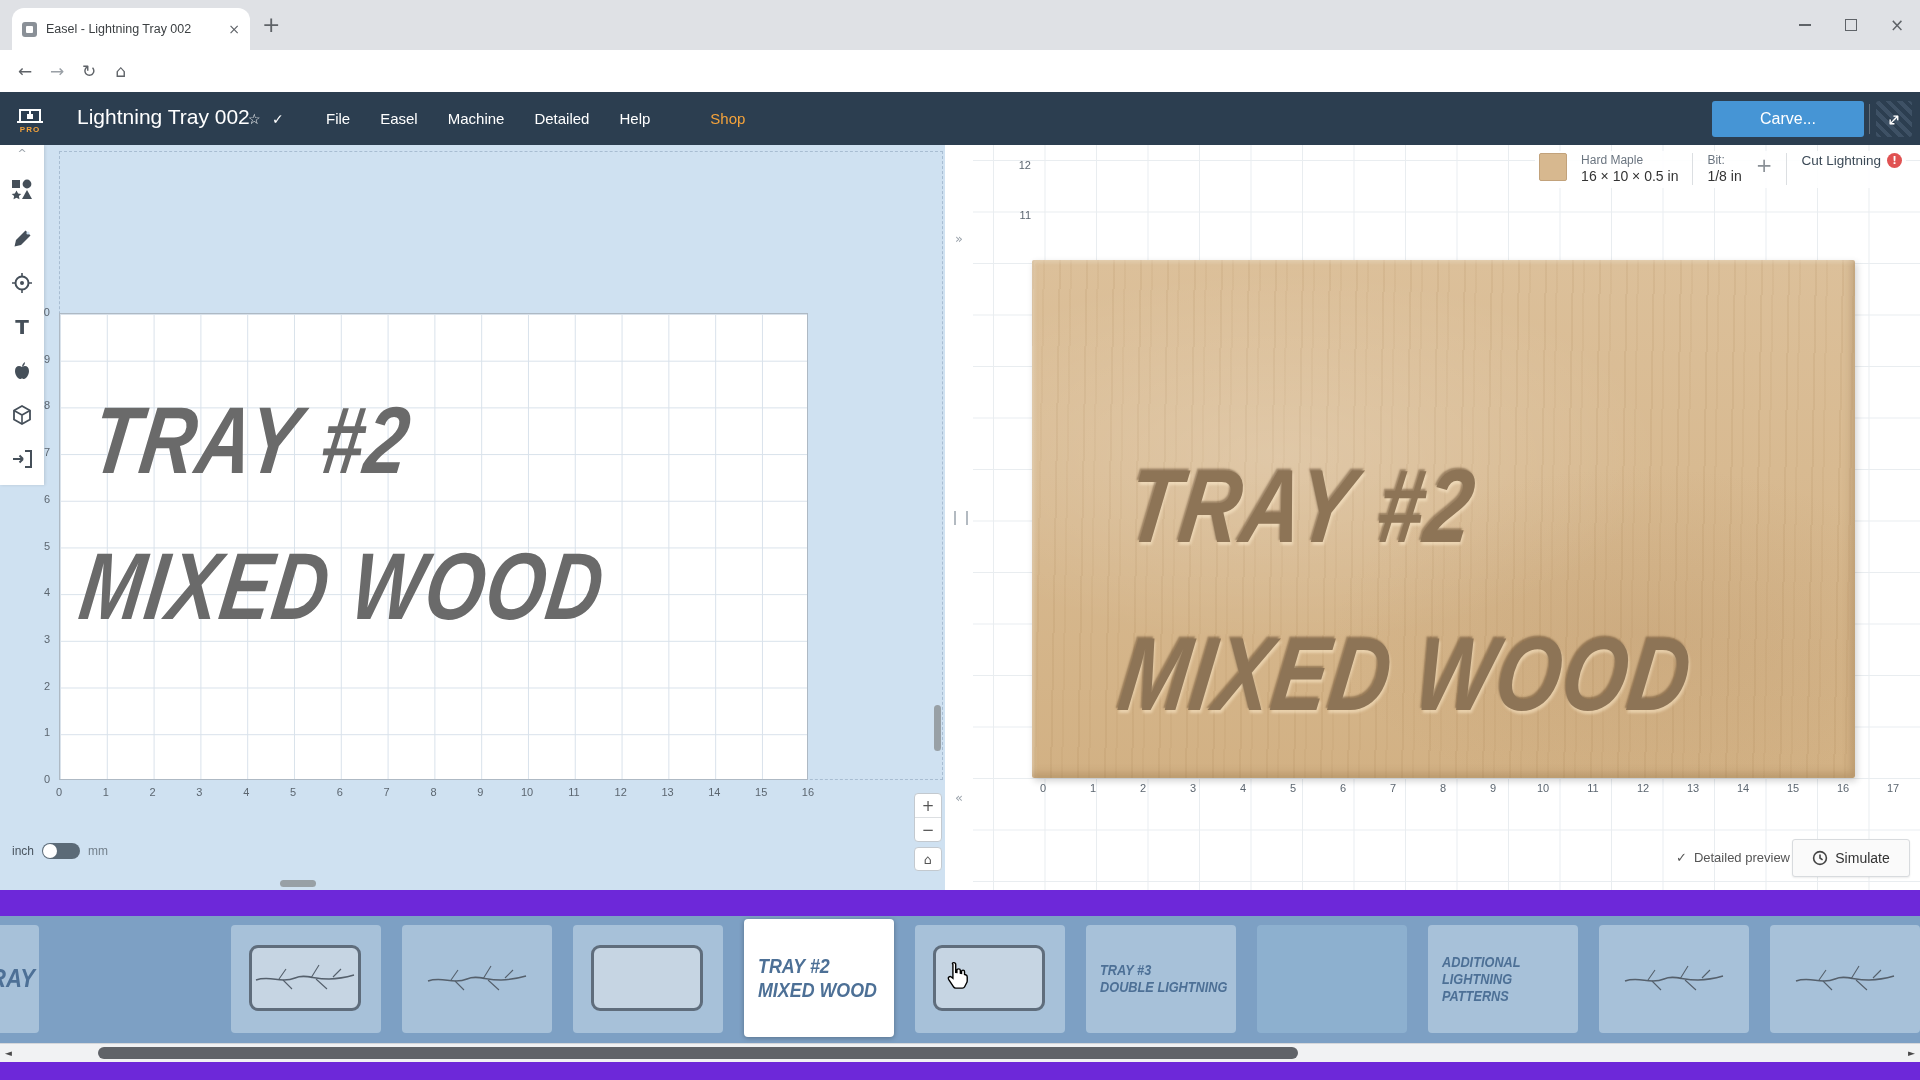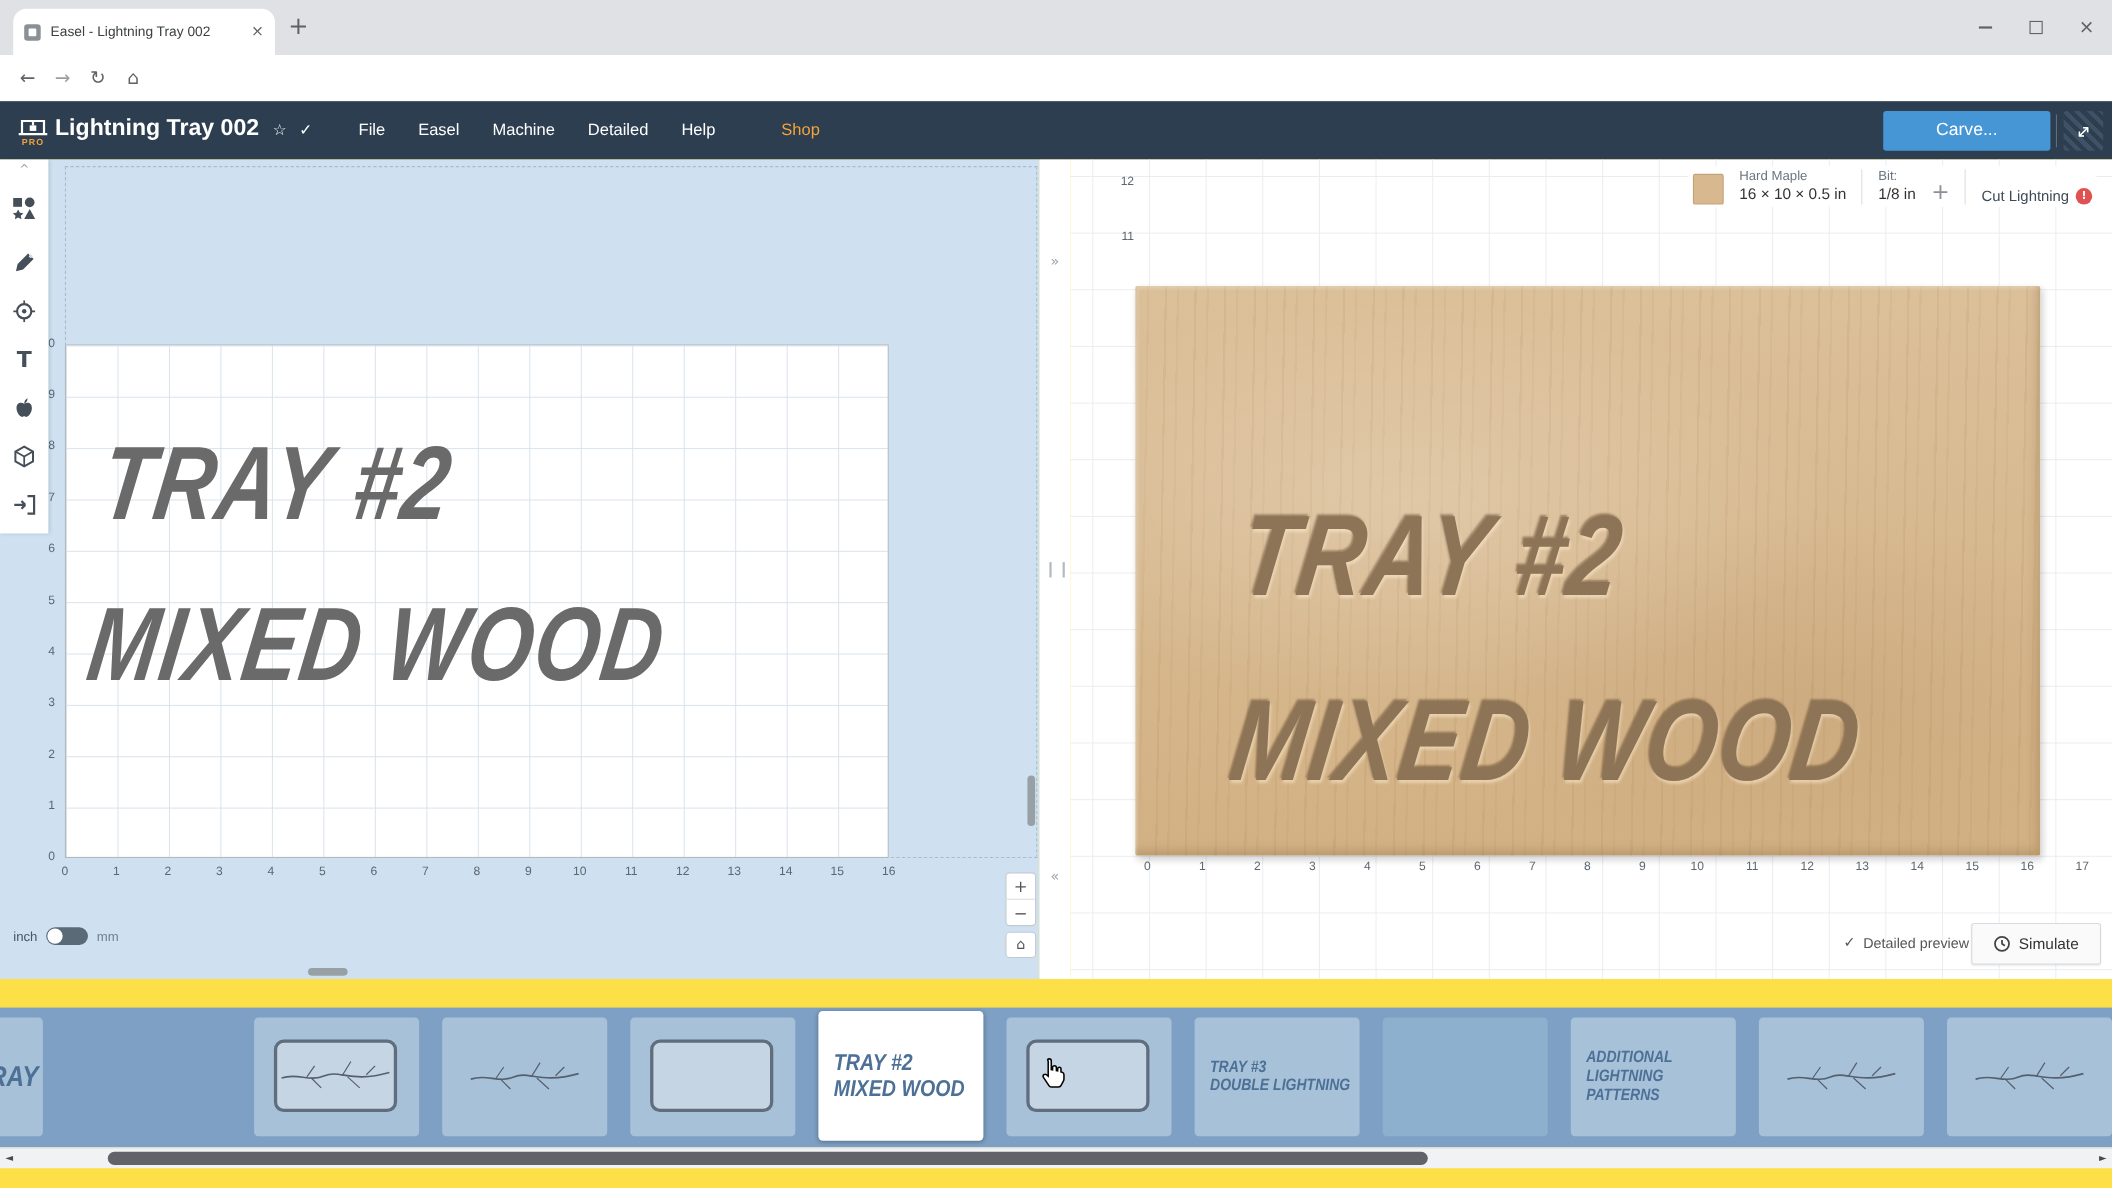--- a/index.html
+++ b/index.html
@@ -1,16 +1,16 @@
 <!DOCTYPE html>
 <html><head>
 <meta charset="utf-8">
 <style>
   html,body{margin:0;padding:0;background:#fff;}
-  .screen{position:relative;width:1920px;height:1080px;overflow:hidden;background:#fde047;
+  .screen{position:relative;width:1920px;height:1080px;overflow:hidden;background:#6d28d9;
           font-family:"Liberation Sans",sans-serif;color:#222;}
   .ic{font-family:"DejaVu Sans",sans-serif;}
   
   .tabstrip{position:absolute;left:0;top:0;width:1920px;height:50px;background:#dfe1e5;}
   .tab{position:absolute;left:12px;top:8px;width:238px;height:42px;background:#fff;
        border-radius:12px 12px 0 0;display:flex;align-items:center;padding:0 10px;box-sizing:border-box;}
   .favicon{width:15px;height:15px;background:#8a9097;border-radius:3px;position:relative;flex:0 0 auto;}
   .favicon::after{content:"";position:absolute;left:4px;top:4px;width:7px;height:7px;background:#fff;border-radius:1px;}
   .tab-title{font-size:12.5px;color:#3c4043;margin-left:9px;white-space:nowrap;overflow:hidden;flex:1;}
   .tab-close{font-size:14px;color:#5f6368;margin-left:6px;cursor:pointer;}
@@ -33,21 +33,21 @@
   .url-star{font-size:16px;color:#5f6368;}
   .ext{position:absolute;top:61px;width:20px;height:20px;border-radius:4px;}
   .ext-ring{border:2.5px solid #80868b;border-radius:50%;width:14px;height:14px;background:#fff;}
   .badge-new{position:absolute;right:-6px;bottom:-4px;background:#d93025;color:#fff;font-size:7px;font-weight:bold;
           padding:1px 2px;border-radius:2px;letter-spacing:.3px;}
   .kebab{position:absolute;top:61px;font-size:17px;color:#5f6368;}
   
   .appheader{position:absolute;left:0;top:92px;width:1920px;height:53px;background:#2c3e50;}
   .logo{position:absolute;left:10px;top:6px;width:40px;height:41px;display:flex;flex-direction:column;align-items:center;justify-content:center;}
   .logo .pro{color:#f5a33b;font-size:8px;font-weight:bold;letter-spacing:1px;margin-top:1px;}
-  .proj-title{position:absolute;left:50px;top:13px;font-size:21px;font-weight:bold;color:#fff;white-space:nowrap;}
+  .proj-title{position:absolute;left:77px;top:13px;font-size:21px;font-weight:normal;color:#fff;white-space:nowrap;}
   .title-star,.title-check{position:absolute;top:19px;color:#fff;font-size:14px;}
   .title-star{left:248px;} .title-check{left:272px;}
   .app-menus{position:absolute;left:326px;top:0;height:53px;display:flex;align-items:center;gap:30px;}
   .menu-item{color:#fff;font-size:15px;cursor:pointer;}
   .menu-shop{color:#f5a33b;font-size:15px;margin-left:30px;}
   .carve-btn{position:absolute;right:56px;top:9px;width:152px;height:36px;background:#4695d5;border-radius:3px;
           color:#fff;font-size:16px;display:flex;align-items:center;justify-content:center;cursor:pointer;}
   .hdr-sep{position:absolute;right:50px;top:12px;width:1px;height:30px;background:rgba(255,255,255,.25);}
   .expand-btn{position:absolute;right:8px;top:9px;width:36px;height:36px;border-radius:3px;
           background:repeating-linear-gradient(45deg,#3e5165 0 4px,#2c3e50 4px 8px);
@@ -85,21 +85,21 @@
   .mini-vthumb{position:absolute;left:934px;top:560px;width:7px;height:46px;border-radius:4px;background:#98a0a6;}
   
   .gutter{position:absolute;left:945px;top:145px;width:28px;height:745px;background:#fff;}
   .gut-ic{position:absolute;left:0;width:28px;text-align:center;color:#9aa2ab;font-size:13px;}
   .drag-handle{position:absolute;left:9px;top:366px;width:10px;height:14px;
           border-left:2px solid #b3bac1;border-right:2px solid #b3bac1;}
   
   .preview-panel{position:absolute;left:973px;top:145px;width:947px;height:745px;background:#fff;overflow:hidden;
           background-image:linear-gradient(to right,#e9edf0 1px,transparent 1px),linear-gradient(to bottom,#e9edf0 1px,transparent 1px);
           background-size:51.5px 51.5px;background-position:20px 15px;}
-  .matbar{position:absolute;right:14px;top:6px;display:flex;align-items:flex-end;gap:14px;background:rgba(255,255,255,.9);padding:2px 4px;}
+  .matbar{position:absolute;right:14px;top:6px;display:flex;align-items:flex-start;gap:14px;background:rgba(255,255,255,.9);padding:2px 4px;}
   .swatch{width:26px;height:26px;background:#d7b88f;border:1px solid #c2a27b;border-radius:2px;}
   .mat-col{display:flex;flex-direction:column;line-height:1.25;}
   .mat-label{font-size:12px;color:#6b7publ580;color:#6b7580;}
   .mat-value{font-size:14px;color:#333;}
   .vsep{width:1px;height:32px;background:#dcdfe2;}
   .addbit{font-size:20px;color:#8a9096;}
   .cutset{font-size:13.5px;color:#3c4a57;display:flex;align-items:center;gap:6px;}
   .warn{width:15px;height:15px;border-radius:50%;background:#e05252;color:#fff;font-size:10px;font-weight:bold;
         display:flex;align-items:center;justify-content:center;}
   .wood{position:absolute;left:59px;top:115px;width:823px;height:518px;border-radius:2px;

